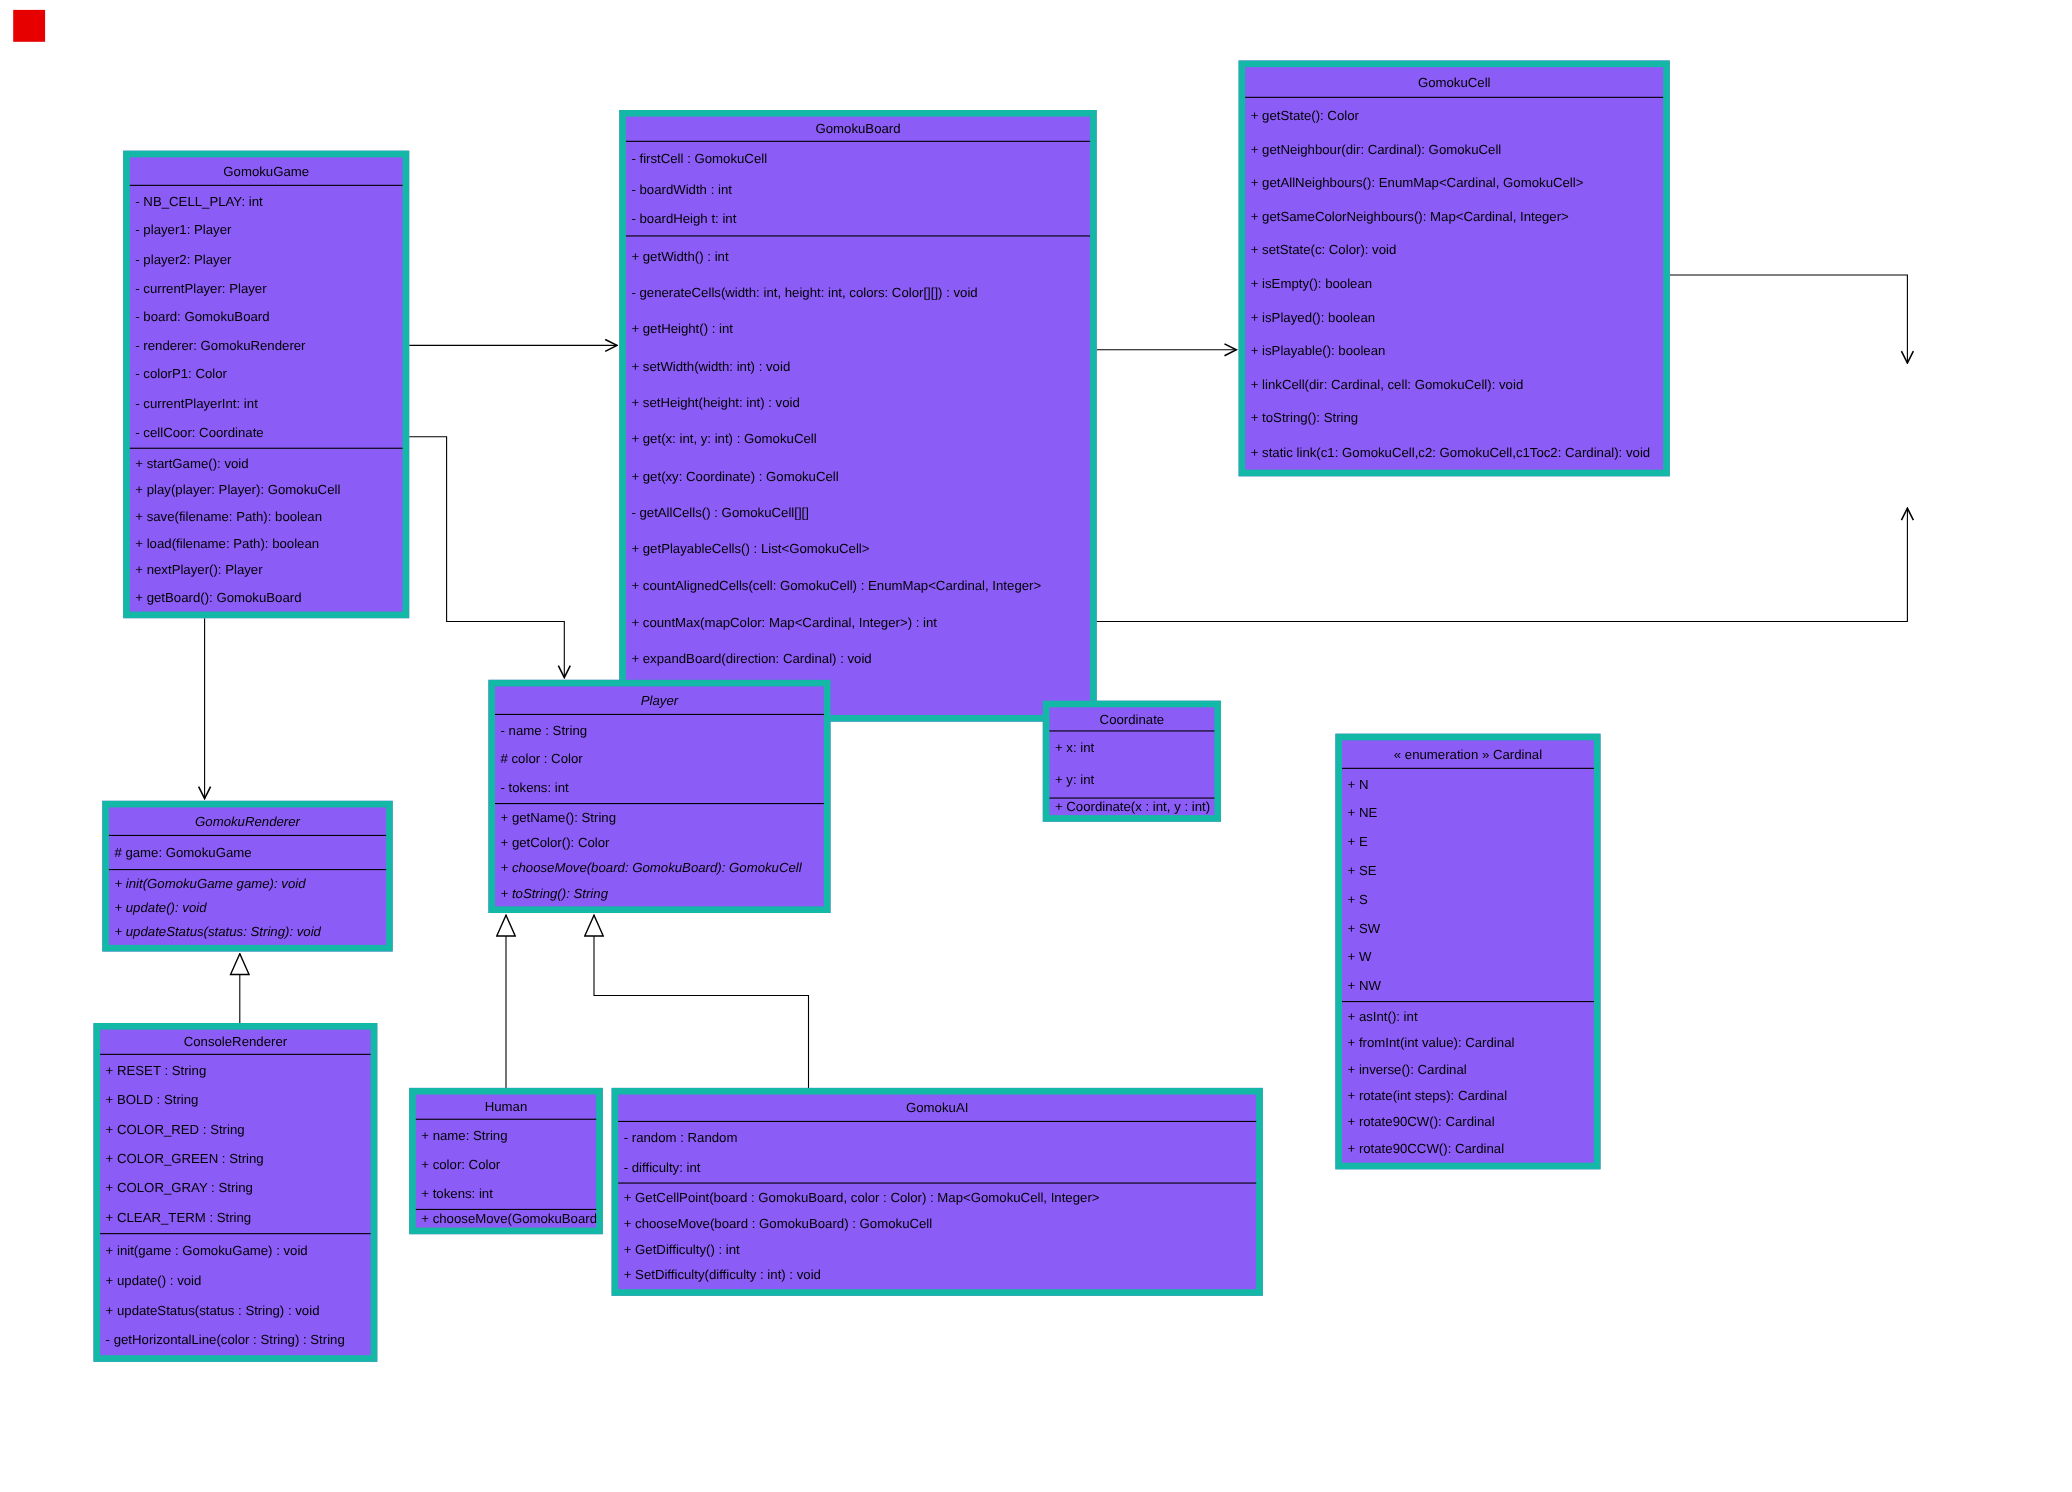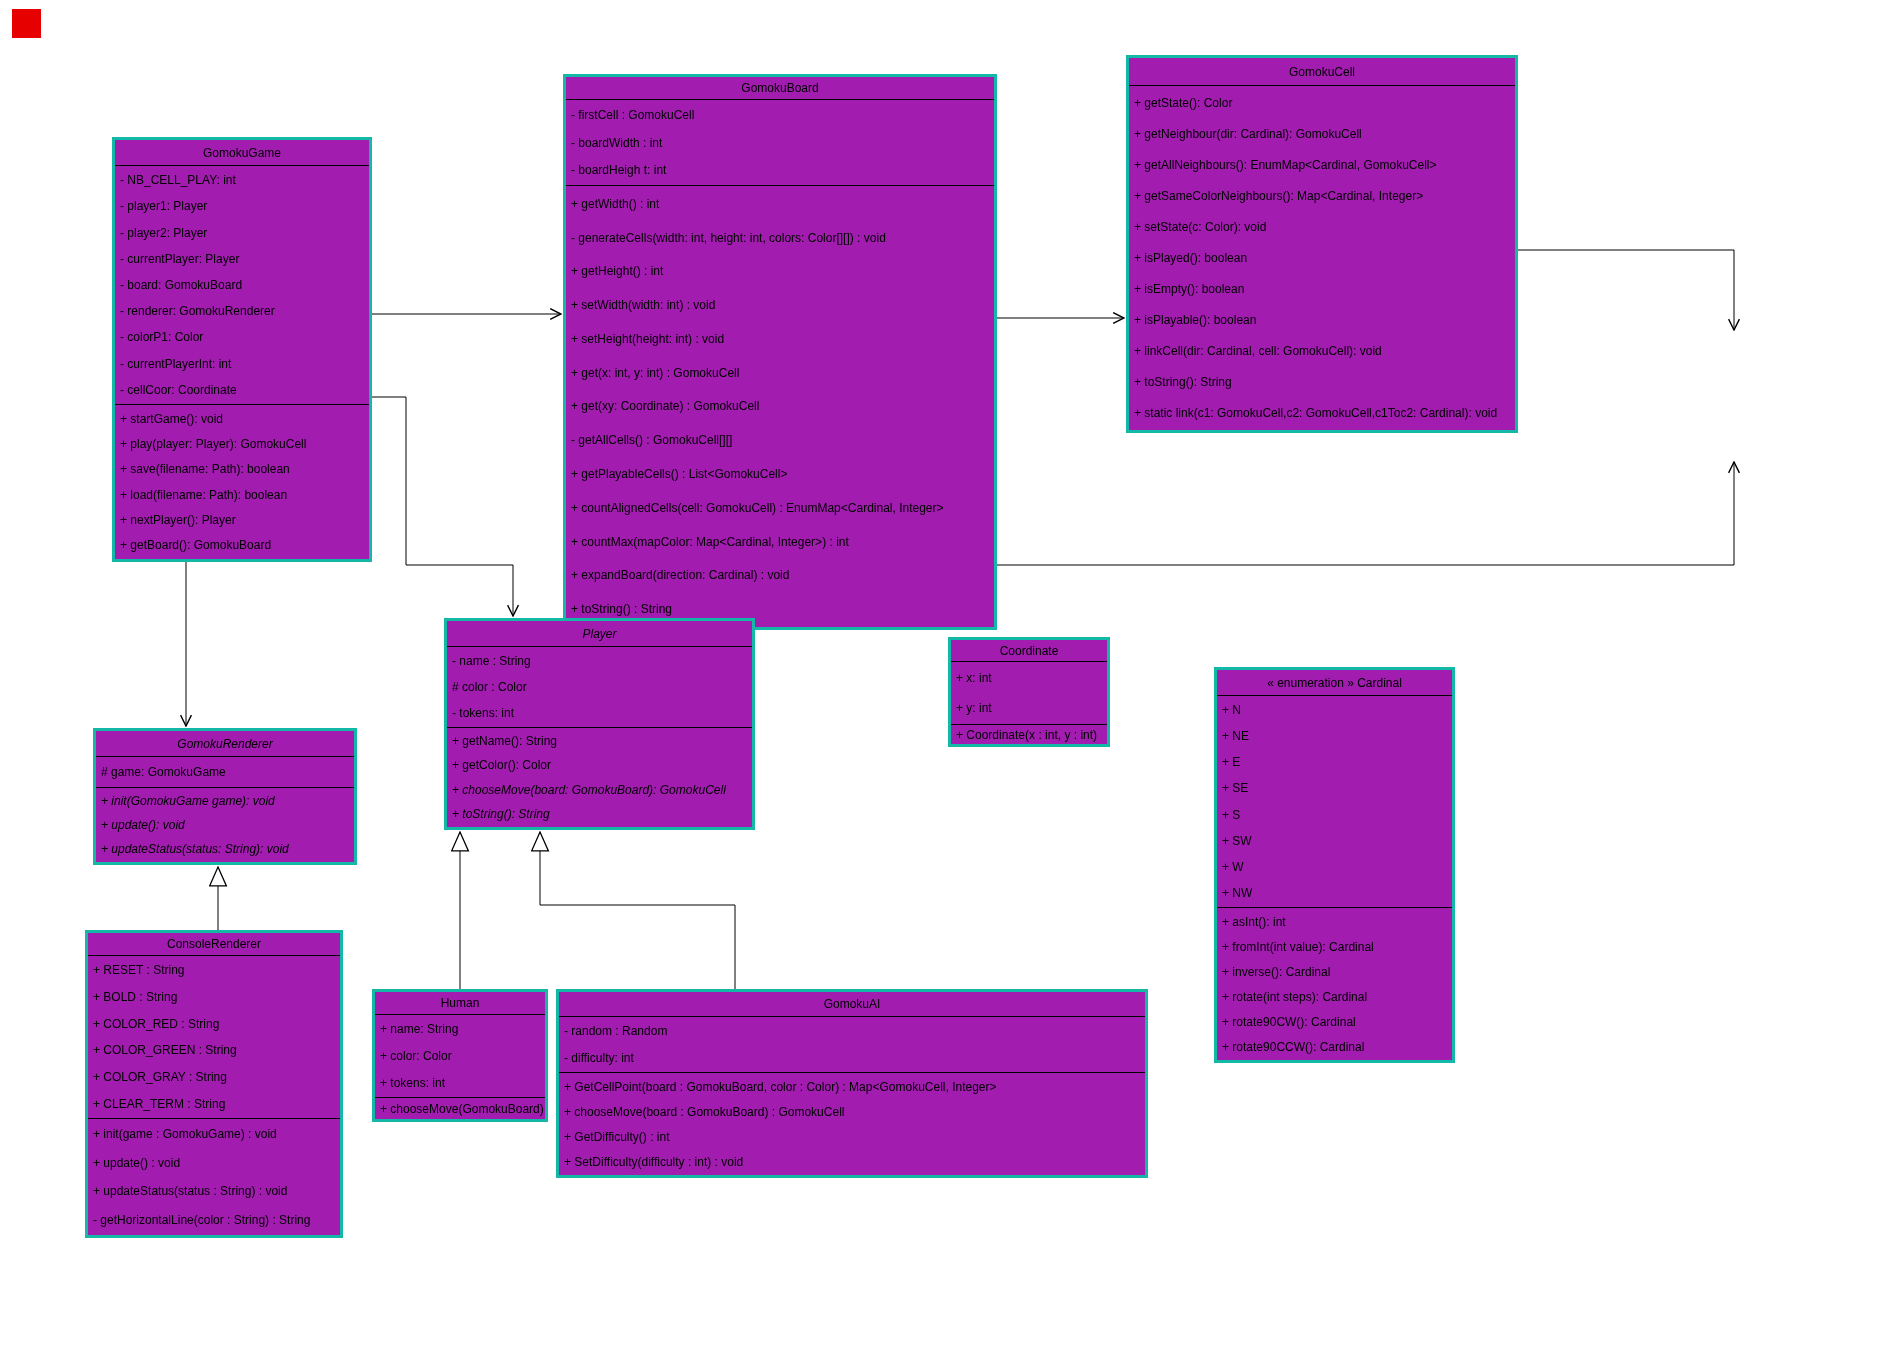--- a/index.html
+++ b/index.html
@@ -1,19 +1,19 @@
 <!DOCTYPE html>
 <html><head>
 <meta charset="utf-8">
 <style>
   html,body{margin:0;padding:0;background:#ffffff;}
   body{width:1884px;height:1356px;position:relative;font-family:"Liberation Sans",sans-serif;color:#000;}
   #canvas{position:absolute;inset:0;}
   svg.edges{position:absolute;left:0;top:0;z-index:1;}
-  .uml{position:absolute;background:#a21caf;border:3px solid #14b8a6;box-sizing:border-box;
+  .uml{position:absolute;background:#8b5cf6;border:6px solid #14b8a6;box-sizing:border-box;
        display:flex;flex-direction:column;z-index:2;font-size:12px;}
   .uml header{flex:0 0 auto;display:flex;align-items:center;justify-content:center;
        border-bottom:1px solid #000;white-space:nowrap;overflow:hidden;}
   .uml .comp{display:flex;flex-direction:column;padding:1px 0;overflow:hidden;box-sizing:border-box;}
   .uml .comp + .comp{border-top:1px solid #000;}
   .uml .comp:last-child{flex:1 1 auto;}
   .row{flex:1 1 auto;display:flex;align-items:center;padding-left:5px;white-space:nowrap;overflow:hidden;}
   .it{font-style:italic;}
   header.it{}
   #red-square{position:absolute;z-index:3;width:29px;height:29px;left:12px;top:9px;}
@@ -63,21 +63,21 @@
     <div class="comp">
         <div class="row">+ startGame(): void</div>
         <div class="row">+ play(player: Player): GomokuCell</div>
         <div class="row">+ save(filename: Path): boolean</div>
         <div class="row">+ load(filename: Path): boolean</div>
         <div class="row">+ nextPlayer(): Player</div>
         <div class="row">+ getBoard(): GomokuBoard</div>
       </div>
   </section>
 
-  <section class="uml" style="left:563px;top:74px;width:434px;height:556px">
+  <section class="uml" style="left:563px;top:100px;width:434px;height:556px">
     <header style="height:22px">GomokuBoard</header>
     <div class="comp" style="height:85px">
         <div class="row">- firstCell : GomokuCell</div>
         <div class="row">- boardWidth : int</div>
         <div class="row">- boardHeigh t: int</div>
       </div>
     <div class="comp">
         <div class="row">+ getWidth() : int</div>
         <div class="row">- generateCells(width: int, height: int, colors: Color[][]) : void</div>
         <div class="row">+ getHeight() : int</div>
@@ -95,22 +95,22 @@
   </section>
 
   <section class="uml" style="left:1126px;top:55px;width:392px;height:378px">
     <header style="height:27px">GomokuCell</header>
     <div class="comp">
         <div class="row">+ getState(): Color</div>
         <div class="row">+ getNeighbour(dir: Cardinal): GomokuCell</div>
         <div class="row">+ getAllNeighbours(): EnumMap&lt;Cardinal, GomokuCell&gt;</div>
         <div class="row">+ getSameColorNeighbours(): Map&lt;Cardinal, Integer&gt;</div>
         <div class="row">+ setState(c: Color): void</div>
+        <div class="row">+ isEmpty(): boolean</div>
         <div class="row">+ isPlayed(): boolean</div>
-        <div class="row">+ isEmpty(): boolean</div>
         <div class="row">+ isPlayable(): boolean</div>
         <div class="row">+ linkCell(dir: Cardinal, cell: GomokuCell): void</div>
         <div class="row">+ toString(): String</div>
         <div class="row">+ static link(c1: GomokuCell,c2: GomokuCell,c1Toc2: Cardinal): void</div>
       </div>
   </section>
 
 
   <section class="uml" style="left:444px;top:618px;width:311px;height:212px">
     <header class="it" style="height:25px">Player</header>

